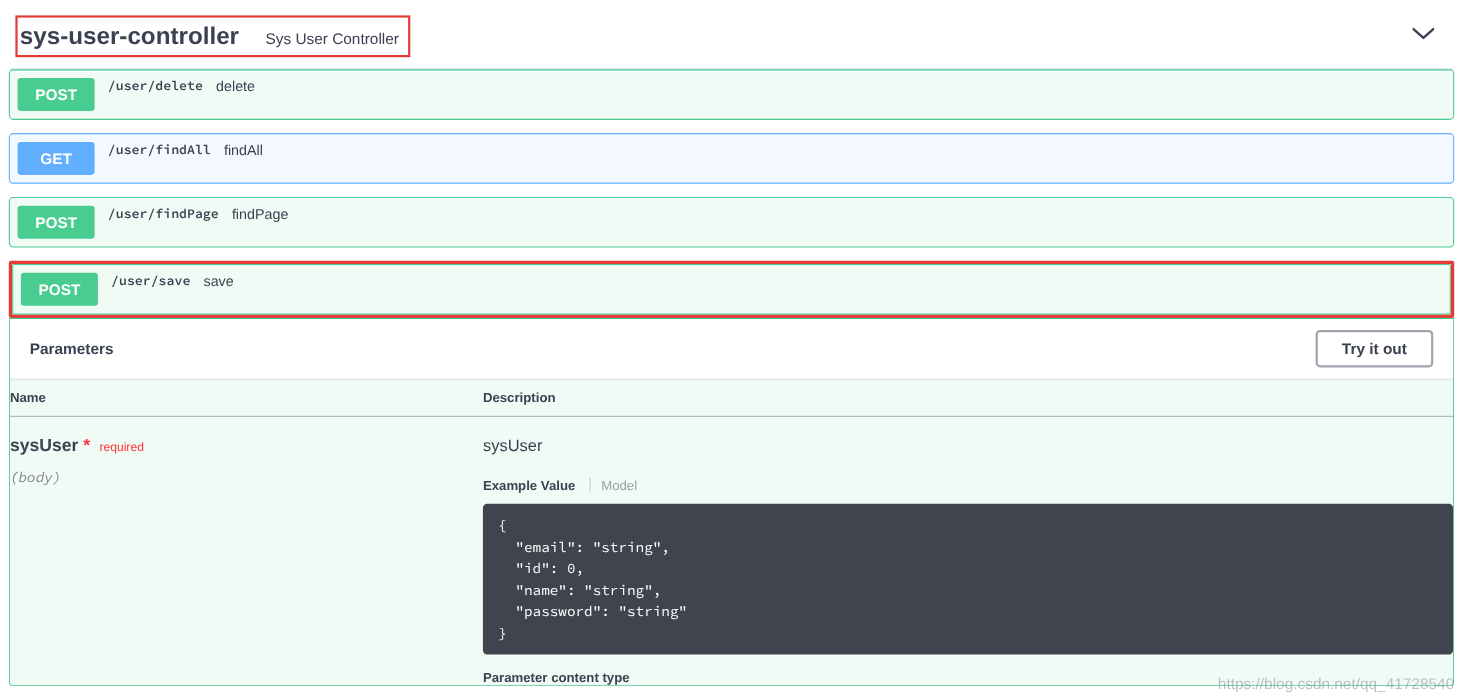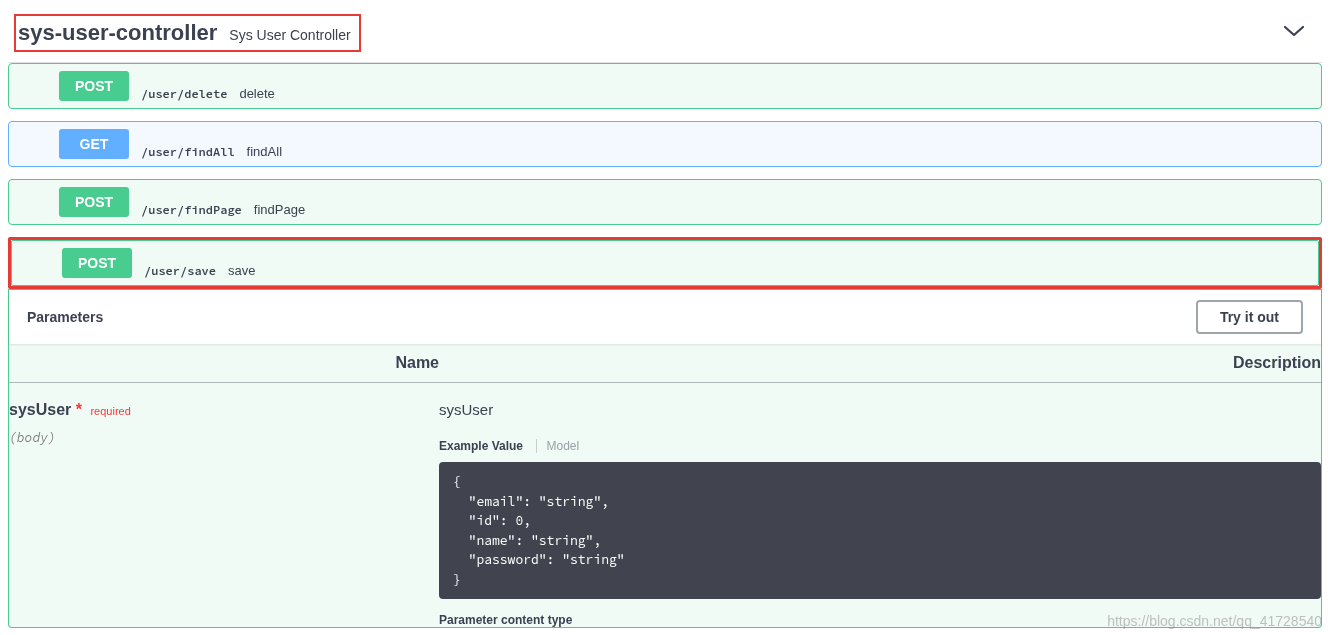--- a/index.html
+++ b/index.html
@@ -20,21 +20,21 @@
     }
     .tag-name {
       font-size: 22px;
       font-weight: 700;
       color: #3b4151;
       font-family: -apple-system, BlinkMacSystemFont, 'Segoe UI', sans-serif;
     }
     .tag-desc {
       font-size: 14px;
       color: #3b4151;
-      margin-left: 12px;
+      margin-left: 24px;
       font-weight: 400;
     }
     .chevron {
       position: absolute;
       right: 18px;
       top: 50%;
       transform: translateY(-50%);
     }
     .chevron svg { width: 20px; height: 14px; }
     .redbox-title {
@@ -55,24 +55,23 @@
     .opblock-post {
       border-color: #49cc90;
       background: rgba(73,204,144,0.08);
     }
     .opblock-get {
       border-color: #61affe;
       background: rgba(97,175,254,0.08);
     }
     .opblock-summary {
       display: flex;
-      align-items: flex-end;
+      align-items: flex-start;
       padding: 7px;
       cursor: pointer;
-      margin-left: 43px;
     }
     .method {
       font-size: 14px;
       font-weight: 700;
       color: #fff;
       min-width: 70px;
       text-align: center;
       padding: 7px 0;
       border-radius: 3px;
       font-family: -apple-system, sans-serif;
@@ -115,22 +114,22 @@
       font-weight: 700;
       color: #3b4151;
       cursor: pointer;
     }
     .params-table {
       width: 100%;
       padding: 18px 18px;
       border-collapse: collapse;
     }
     .params-table thead th {
-      text-align: right;
-      font-size: 16px;
+      text-align: left;
+      font-size: 12px;
       font-weight: 700;
       color: #3b4151;
       padding: 10px 0 10px 0;
       border-bottom: 1px solid rgba(59,65,81,0.2);
     }
     .params-table thead th:first-child { width: 430px; }
     .params-table tbody td {
       vertical-align: top;
       padding: 18px 0 0 0;
     }

